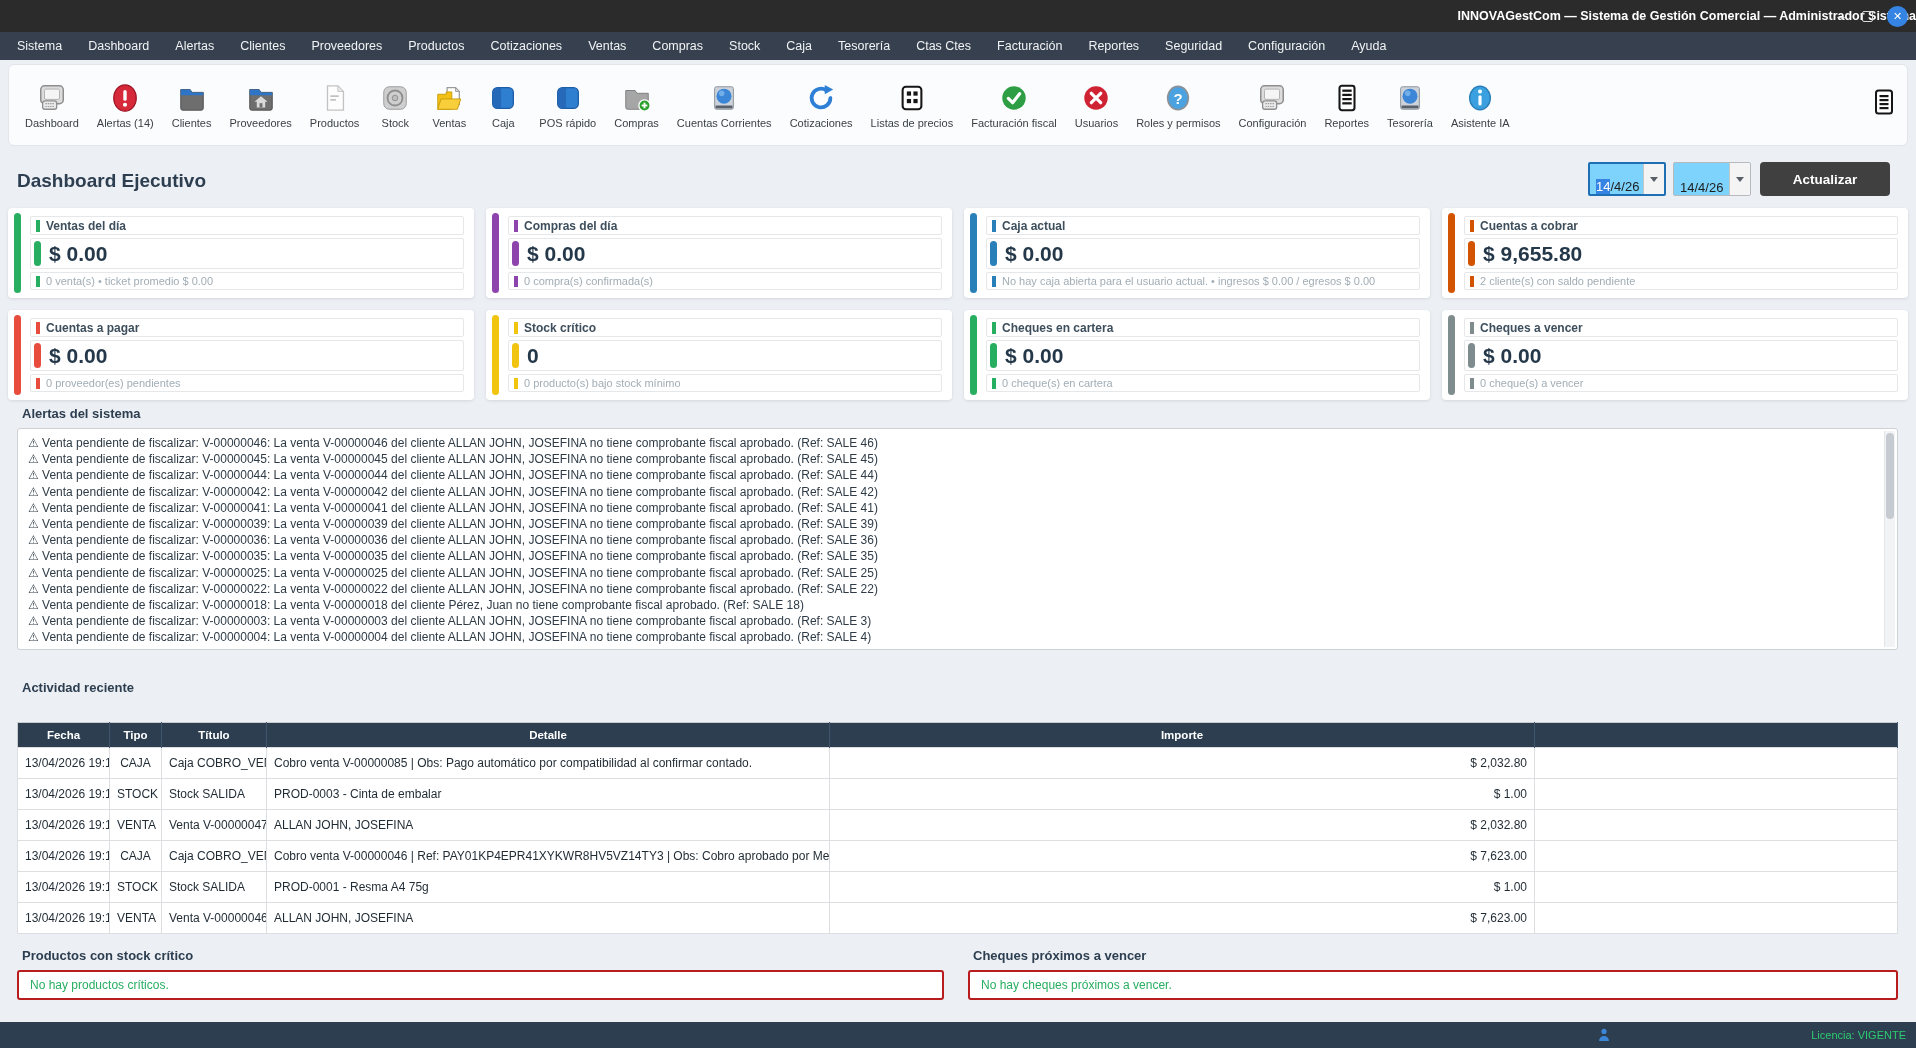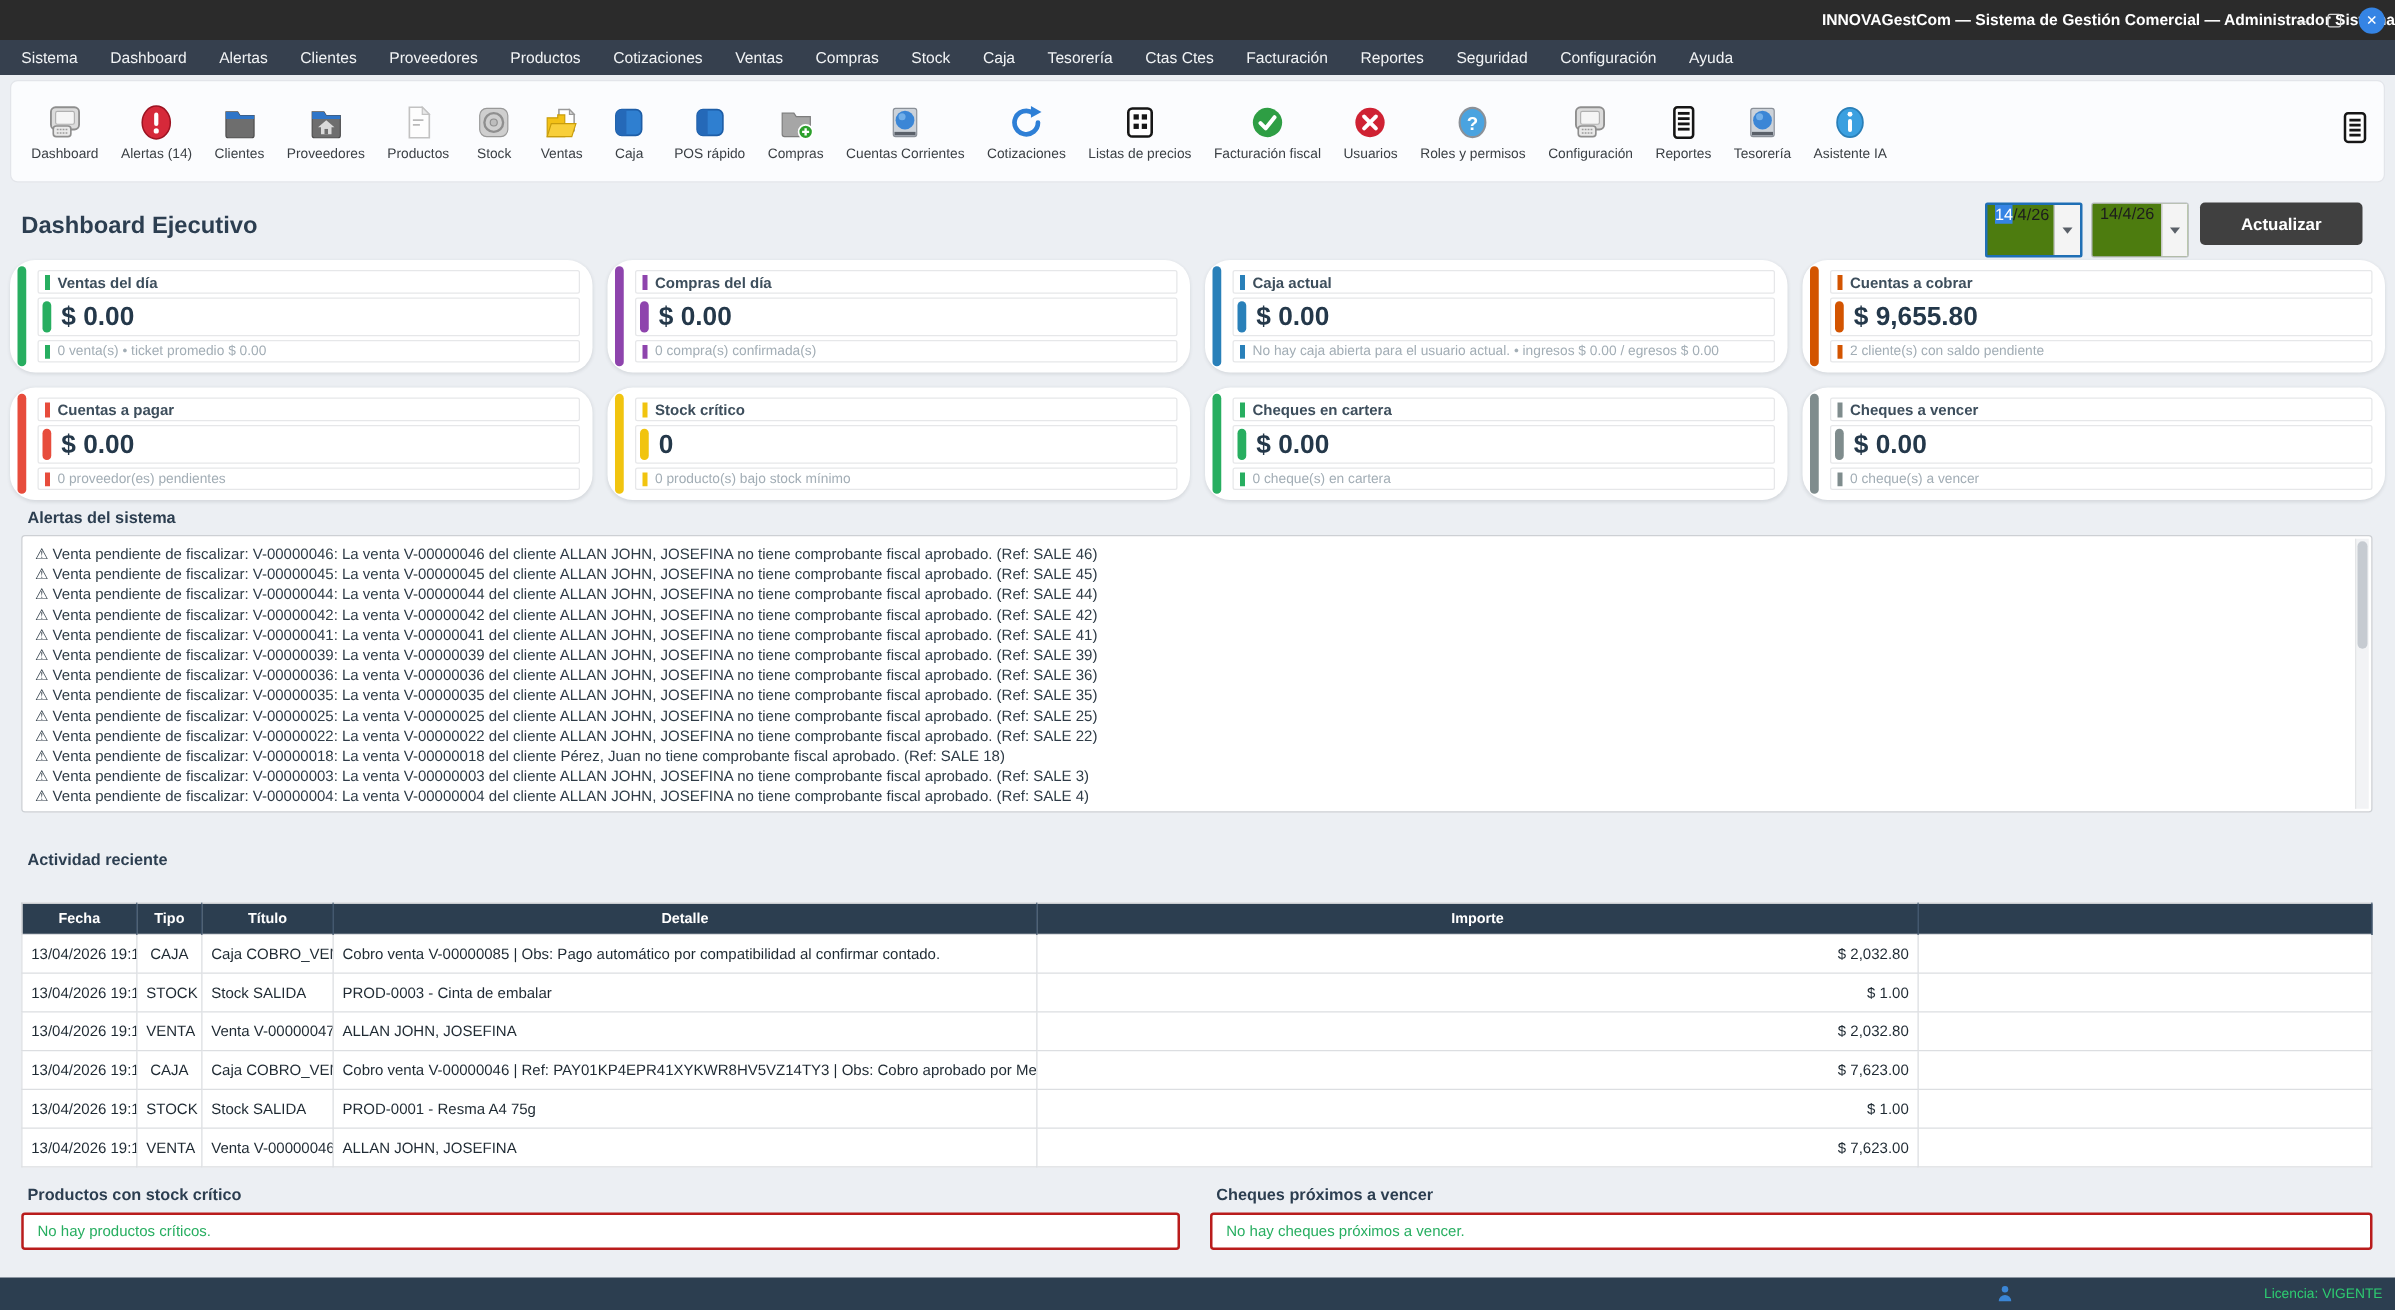--- a/index.html
+++ b/index.html
@@ -25,38 +25,38 @@
   
   .toolbar { position:absolute; top:64px; left:8px; right:8px; height:82px; background:#fbfcfe;
     border:1px solid #e3e5ea; border-radius:6px; display:flex; align-items:center; padding:0 16px; gap:18px; }
   .tool { display:flex; flex-direction:column; align-items:center; min-width:36px; }
   .tool .ticon { width:32px; height:32px; display:flex; align-items:center; justify-content:center; }
   .tool .tlbl { font-size:11px; color:#3a3f44; margin-top:3px; white-space:nowrap; }
   .tool-right { position:absolute; right:12px; top:24px; }
 
   
   .page-title { position:absolute; left:17px; top:170px; font-size:19px; font-weight:bold; color:#2c3e50; }
-  .datefield { position:absolute; top:162px; height:44px; background:#4d7c0f; display:flex; align-items:flex-start;
+  .datefield { position:absolute; top:162px; height:34px; background:#7dd3fc; display:flex; align-items:flex-end;
     font-size:13px; color:#1d1d1d; border-radius:2px; }
   .datefield .dval { padding-left:6px; white-space:nowrap; }
   .datefield .sel { background:#3584e4; color:#fff; }
   .datefield .dd { margin-left:auto; width:21px; height:100%; border-left:1px solid #c6c6c6;
     display:flex; align-items:center; justify-content:center; background:#f4f4f4; }
   .datefield .dd i { width:0; height:0; border-left:4px solid transparent; border-right:4px solid transparent;
     border-top:5px solid #5a6068; }
   .date-from { left:1588px; width:78px; border:2px solid #1f6fb5; }
   .date-to   { left:1673px; width:78px; border:1px solid #b6b9bd; }
   .refresh-btn { position:absolute; left:1760px; top:162px; width:130px; height:34px; background:#404040;
     border:none; border-radius:4px; color:#fff; font-weight:bold; font-size:13.5px;
     font-family:"Liberation Sans",sans-serif; cursor:pointer; }
 
   
   .cards { position:absolute; top:208px; left:8px; right:8px; display:grid;
     grid-template-columns:repeat(4,1fr); grid-auto-rows:90px; gap:12px 12px; }
-  .card { position:relative; background:#fff; border-radius:20px; box-shadow:0 1px 3px rgba(40,50,60,.12);
+  .card { position:relative; background:#fff; border-radius:4px; box-shadow:0 1px 3px rgba(40,50,60,.12);
     padding:8px 10px 8px 22px; }
   .card-bracket { position:absolute; left:6px; top:5px; bottom:5px; width:7px; border-radius:7px;
     background:var(--accent,#27ae60); }
   .rowbox { border:1px solid #e6e7e9; border-radius:2px; display:flex; align-items:center; background:#fff; overflow:hidden; }
   .t-box { height:19px; margin-bottom:3px; padding-left:5px; }
   .t-bar { flex:none; width:4px; height:12px; background:var(--accent); margin-right:6px; }
   .t-text { font-weight:bold; font-size:12px; color:#3d4e5c; white-space:nowrap; }
   .v-box { height:31px; margin-bottom:3px; padding-left:3px; }
   .v-bracket { flex:none; width:7px; height:25px; border-radius:7px; background:var(--accent); margin-right:8px; }
   .v-text { font-weight:bold; font-size:21px; color:#24384a; }

